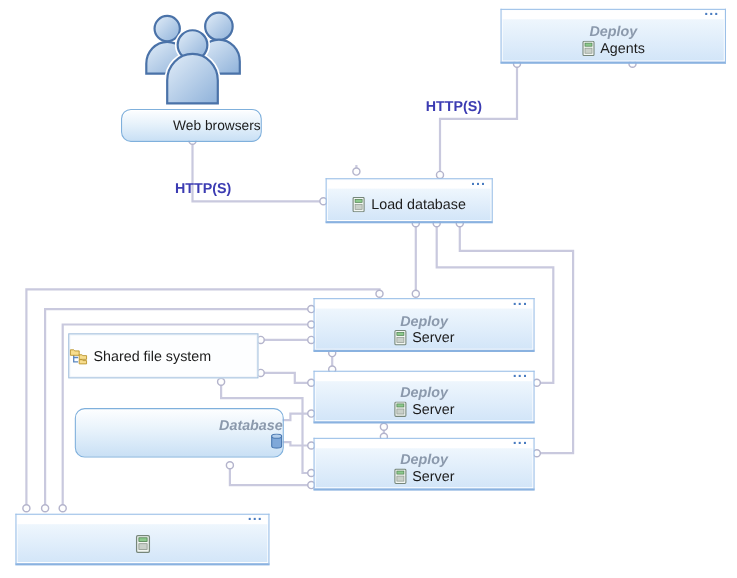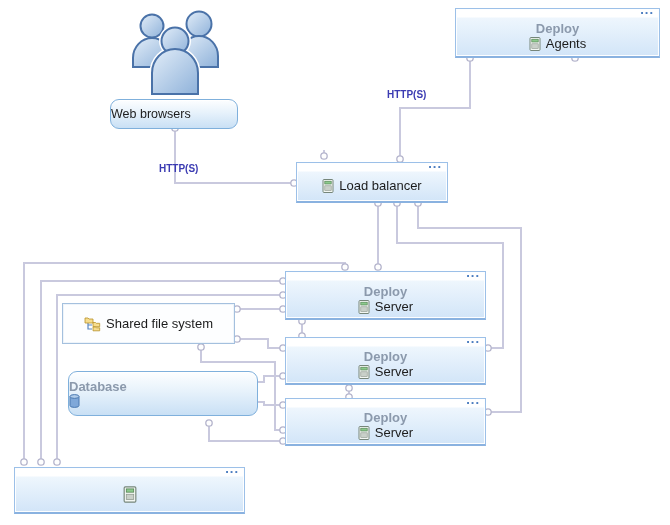--- a/index.html
+++ b/index.html
@@ -9,33 +9,33 @@
 
   
   .winbox{position:absolute;box-sizing:border-box;
     border:1px solid #9cc0e8;border-bottom:2px solid #8ab2e0;
     background:linear-gradient(180deg,#ffffff 0px,#ffffff 8px,#eef6fd 9px,#d2e5f8 100%);
     box-shadow:inset 0 0 0 1px #fdfeff;}
   .menu-dots{position:absolute;top:-4px;right:5px;color:#4a7cc0;
     font-weight:bold;font-size:13px;letter-spacing:1px;line-height:10px;cursor:default;}
   .win-content{position:absolute;left:0;right:0;top:8px;bottom:0;
     display:flex;flex-direction:column;align-items:center;justify-content:center;}
-  .node-title{font-weight:bold;font-size:13px;color:#8b99ac;line-height:15px;}
+  .node-title{font-weight:bold;font-size:13px;color:#8b99ac;line-height:15px;font-style:italic;}
   .node-row{display:flex;align-items:center;gap:5px;font-size:13px;color:#1c1c1c;line-height:16px;}
   .node-row.big{font-size:15px;}
 
   
   .roundbox{position:absolute;box-sizing:border-box;border:1px solid #7fb0dc;border-radius:9px;
     background:linear-gradient(180deg,#fdfeff 0%,#e7f2fb 45%,#c9e0f5 100%);
     box-shadow:inset 0 1px 0 #fff;display:flex;flex-direction:column;
-    align-items:flex-start;justify-content:center;}
+    align-items:flex-end;justify-content:center;}
   .plainbox{position:absolute;box-sizing:border-box;border:1px solid #a4c0de;background:#fdfeff;
-    box-shadow:inset 0 0 0 1px #eef4fa;display:flex;align-items:center;justify-content:center;}
-
-  .edge-label{position:absolute;font-weight:bold;font-size:10px;color:#3b3bb2;z-index:3;}
+    box-shadow:inset 0 0 0 1px #eef4fa;display:flex;align-items:center;justify-content:flex-start;}
+
+  .edge-label{position:absolute;font-weight:bold;font-size:13px;color:#3b3bb2;z-index:3;}
   .lbl{white-space:nowrap;}
 </style>
 </head>
 <body>
 
 <div id="canvas">
 
   <svg class="layer" width="670" height="525">
     <g fill="none" stroke="#c9c9de" stroke-width="2">
       <path d="M175,128 V183 H294"></path>
@@ -141,21 +141,21 @@
 
   <div class="winbox" style="left:296px;top:162px;width:152px;height:41px">
     <span class="menu-dots">...</span>
     <div class="win-content">
       <div class="node-row">
         <svg width="12" height="14" viewBox="0 0 12 14">
           <rect x="1" y="0.5" width="10" height="13" rx="1" fill="#f3f7f3" stroke="#76867a"></rect>
           <rect x="2.8" y="2.2" width="6.4" height="2.8" fill="#8cc98c" stroke="#4a7a4a" stroke-width="0.6"></rect>
           <rect x="2.8" y="6.8" width="6.4" height="4.6" fill="#c9d0c9" stroke="#8a948a" stroke-width="0.6"></rect>
         </svg>
-        <span class="lbl">Load balancer</span>
+        <span class="lbl">Load database</span>
       </div>
     </div>
   </div>
 
   <div class="winbox" style="left:285px;top:271px;width:201px;height:49px">
     <span class="menu-dots">...</span>
     <div class="win-content">
       <div class="node-title">Deploy</div>
       <div class="node-row">
         <svg width="12" height="14" viewBox="0 0 12 14">

